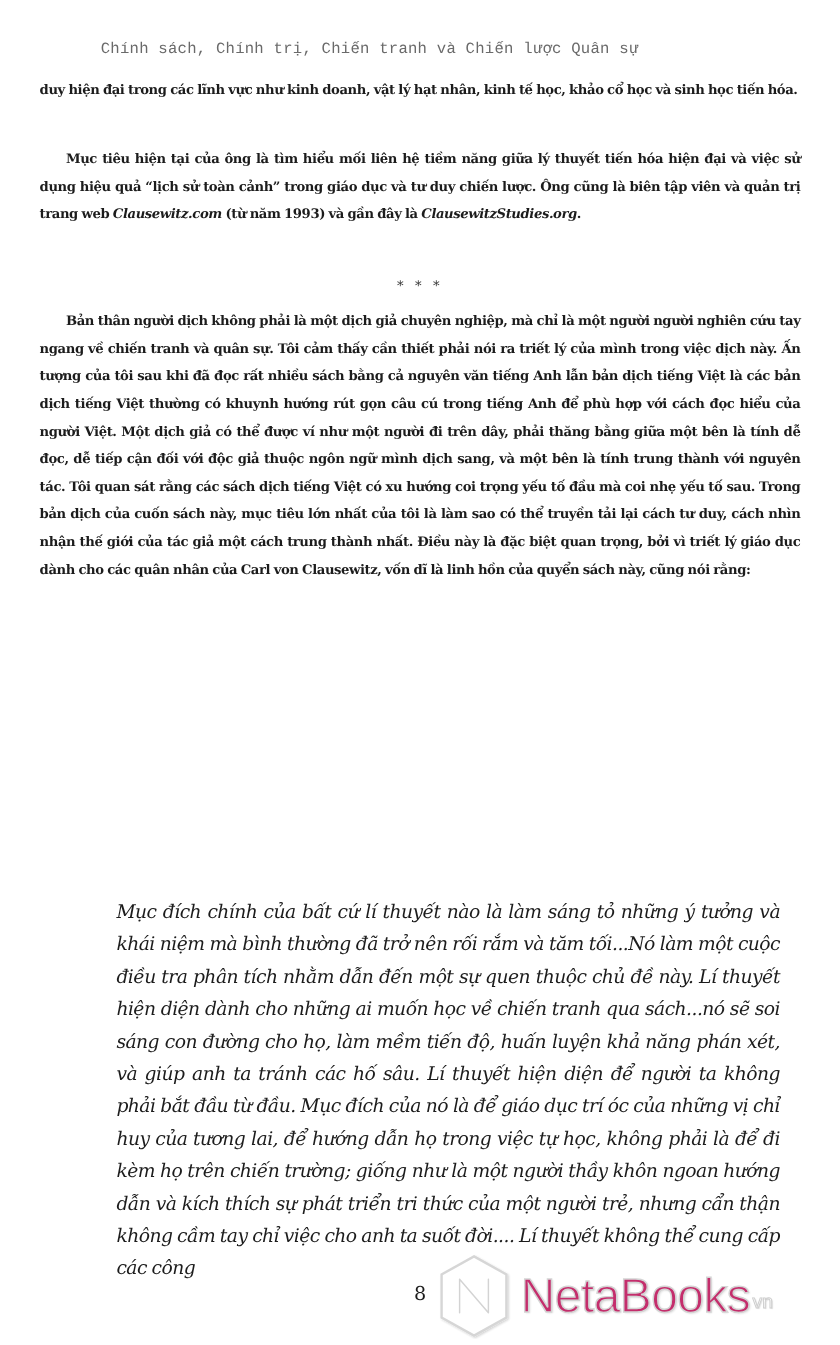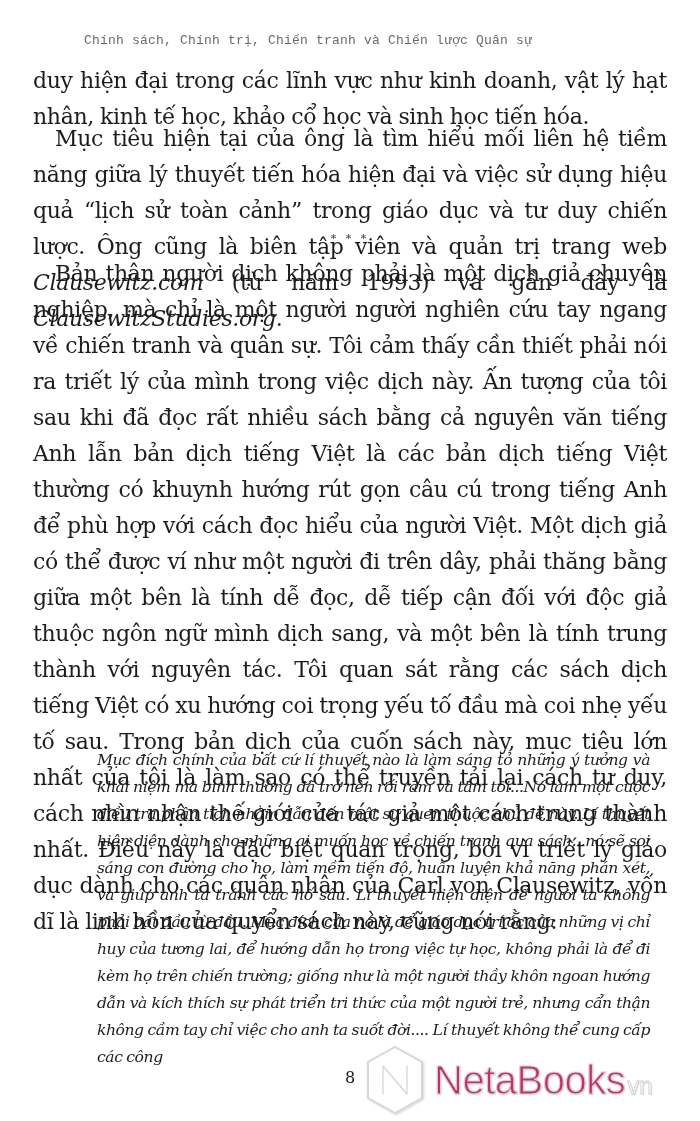--- a/index.html
+++ b/index.html
@@ -31,26 +31,27 @@
       font-family: "Liberation Mono", "DejaVu Sans Mono", monospace;
       font-size: 13px;
       color: #6a6a6a;
       letter-spacing: 0.2px;
     }
     .body-text {
       position: absolute;
       left: 33px;
       width: 634px;
       font-family: "DejaVu Serif", "Liberation Serif", serif;
-      font-size: 22px;
-      line-height: 36px;
+      font-size: 11px;
+      line-height: 23px;
       color: #1c1c1c;
       text-align: justify;
       letter-spacing: -0.35px;
       word-spacing: -0.5px;
+      font-weight: bold;
     }
     .body-text p {
       margin: 0;
     }
     .indent {
       text-indent: 22px;
     }
     #para-1 { top: 63px; }
     #para-2 { top: 121px; }
     #para-3 { top: 256px; }
@@ -107,21 +108,21 @@
       font-family: "Liberation Sans", "DejaVu Sans", sans-serif;
       font-size: 40px;
       color: #be185d;
       -webkit-text-stroke: 1.2px #d0d0d0;
       text-shadow: 1px 1px 2px rgba(0,0,0,0.18);
       margin-left: 8px;
       letter-spacing: -0.5px;
     }
     .watermark-suffix {
       font-family: "Liberation Sans", "DejaVu Sans", sans-serif;
-      font-size: 24px;
+      font-size: 16px;
       color: #ffffff;
       -webkit-text-stroke: 0.8px #c8c8c8;
       text-shadow: 1px 1px 1px rgba(0,0,0,0.15);
       margin-left: 2px;
       align-self: center;
       padding-top: 12px;
     }
     em.site { font-style: italic; }
   </style>
 </head>

